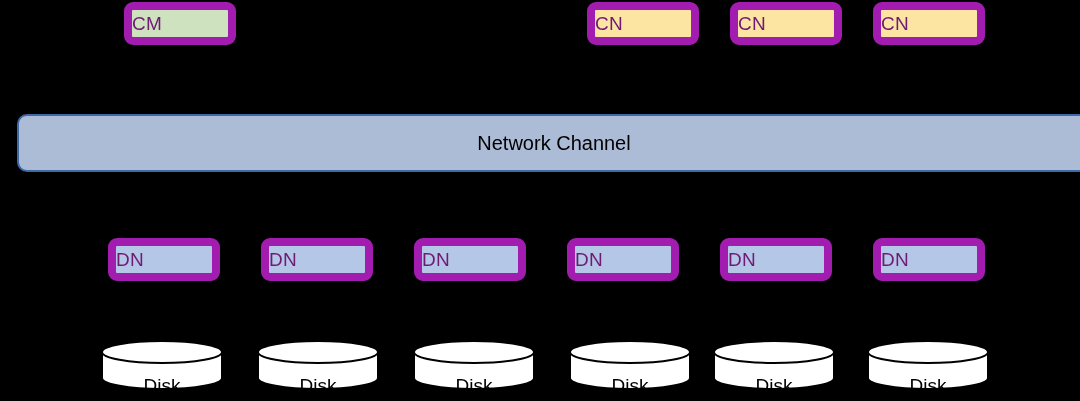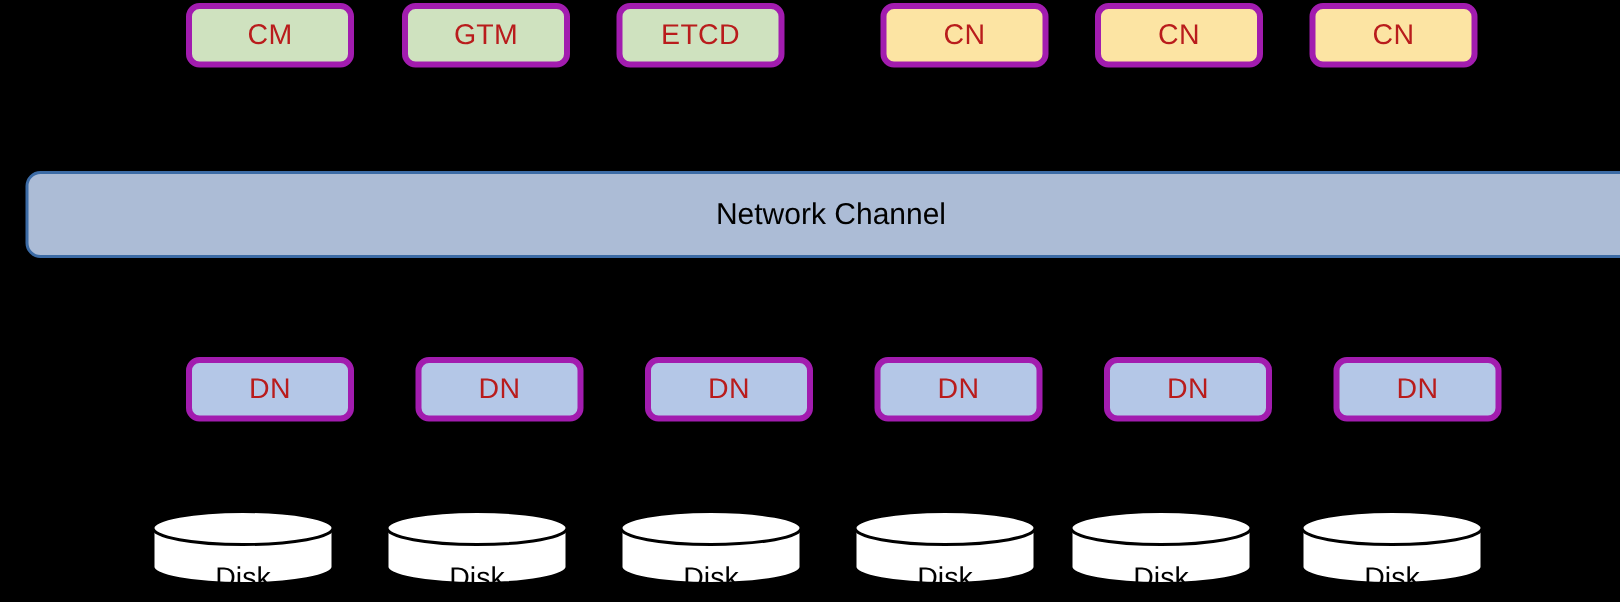--- a/index.html
+++ b/index.html
@@ -13,35 +13,35 @@
     height: 401px;
     background: #000000;
     overflow: hidden;
     font-family: "Liberation Sans", sans-serif;
   }
 
   
   .node {
     position: absolute;
     box-sizing: border-box;
-    border: 4px solid #a21caf;
+    border: 8px solid #a21caf;
     border-radius: 9px;
     display: flex;
     align-items: center;
-    justify-content: center;
-    color: #b91c1c;
+    justify-content: flex-start;
+    color: #701a75;
     font-size: 19px;
     font-weight: 400;
     letter-spacing: 0.2px;
     line-height: 1;
     white-space: nowrap;
   }
   .node.green  { background: #cfe2bf; }
   .node.yellow { background: #fce4a3; margin-left: 32px; }
-  .node.blue   { background: #b4c7e7; margin-left: 16px; }
+  .node.blue   { background: #b4c7e7; }
 
   
   #network-channel {
     position: absolute;
     left: 17px;
     top: 114px;
     width: 1074px;
     height: 58px;
     box-sizing: border-box;
     background: #acbcd6;
@@ -95,26 +95,20 @@
   <div id="network-channel">
     <span>Network Channel</span>
   </div>
 
   <div id="dn-row"></div>
 
   <div id="disk-row"></div>
 
 <div class="node green" style="left: 124px; top: 2px; width: 112px; height: 43px;">
       <span>CM</span>
-    </div>
-    <div class="node green" style="left: 268px; top: 2px; width: 112px; height: 43px;">
-      <span>GTM</span>
-    </div>
-    <div class="node green" style="left: 411px; top: 2px; width: 112px; height: 43px;">
-      <span>ETCD</span>
     </div>
     <div class="node yellow" style="left: 555px; top: 2px; width: 112px; height: 43px;">
       <span>CN</span>
     </div>
     <div class="node yellow" style="left: 698px; top: 2px; width: 112px; height: 43px;">
       <span>CN</span>
     </div>
     <div class="node yellow" style="left: 841px; top: 2px; width: 112px; height: 43px;">
       <span>CN</span>
     </div>

